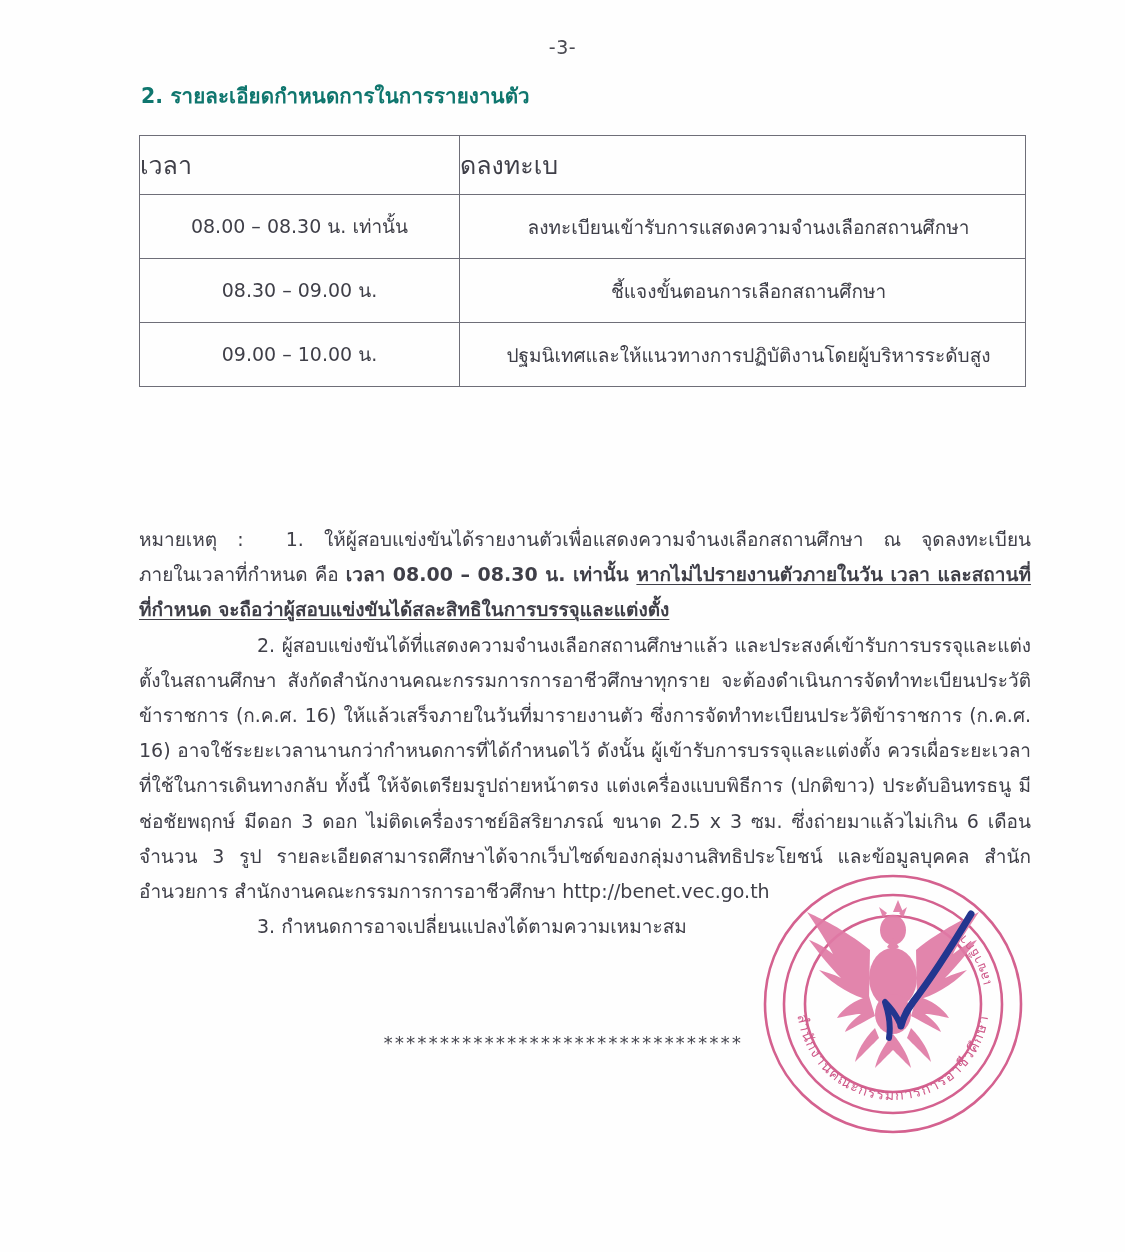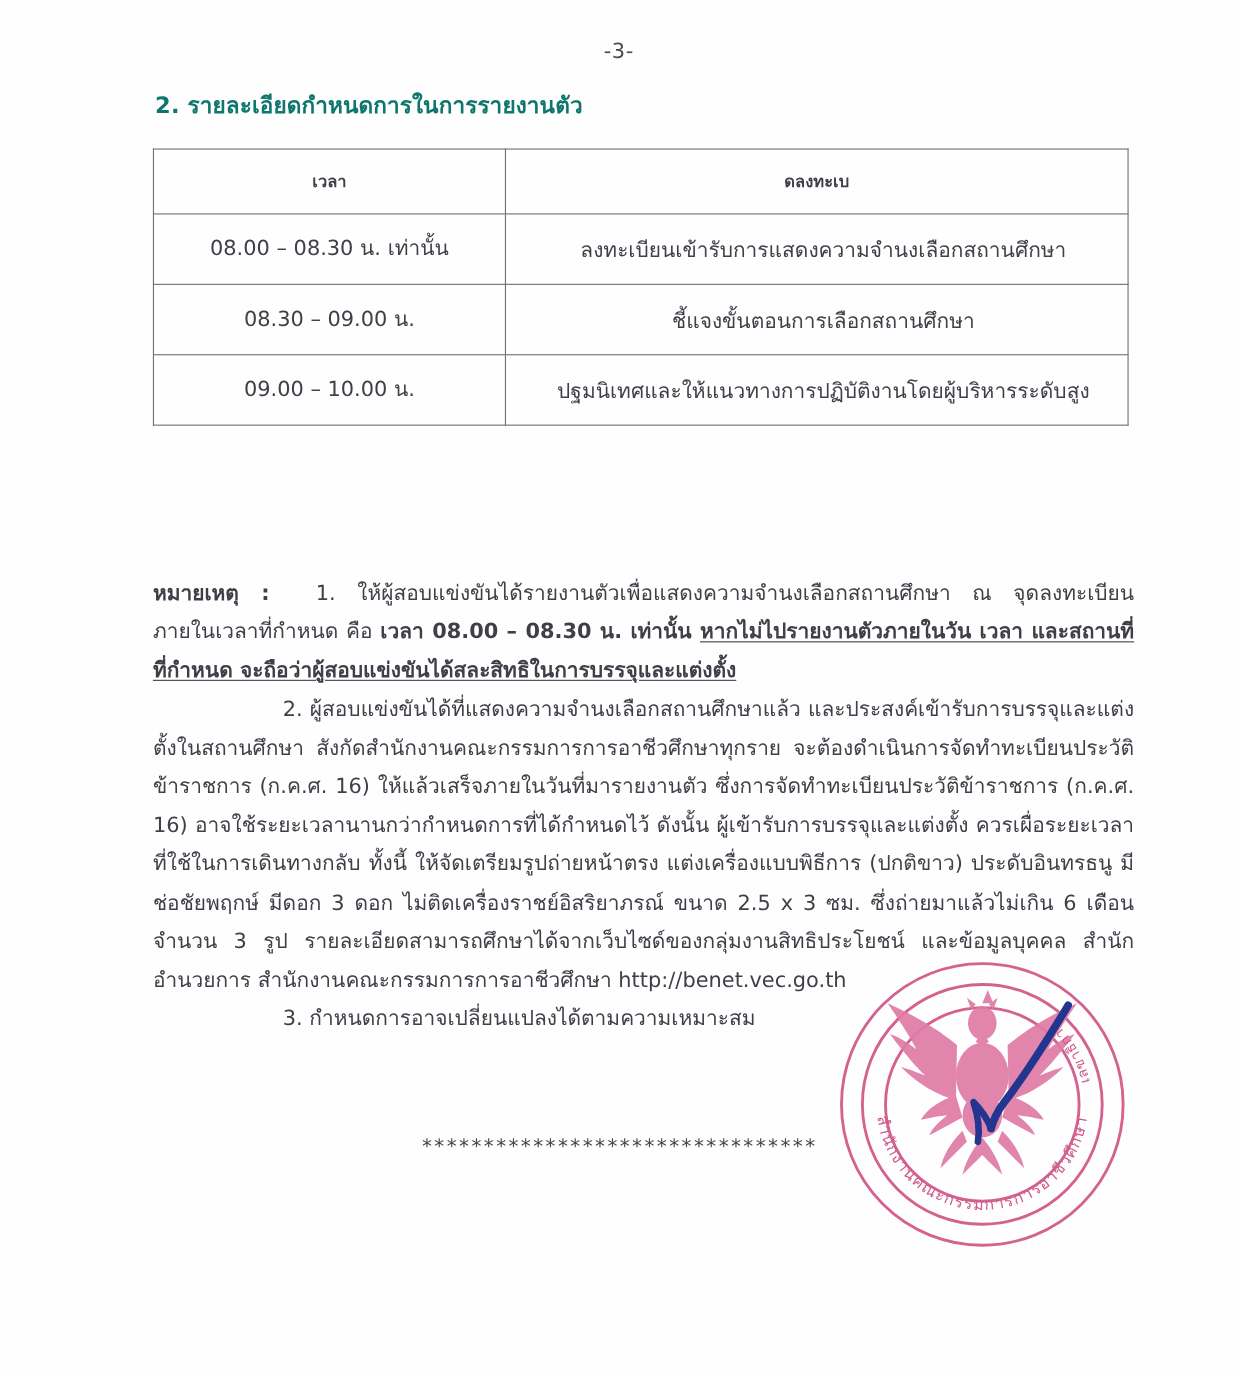--- a/index.html
+++ b/index.html
@@ -60,23 +60,23 @@
     border: 1.3px solid #6e6e78;
     padding: 0;
     vertical-align: middle;
     color: #3f3f48;
   }
   .col-time  { width: 319px; }
   .col-event { width: 565px; }
 
   .schedule-table th {
     height: 58px;
-    font-size: 15px;
-    font-weight: 700;
-    text-align: center;
+    font-size: 25px;
+    font-weight: 400;
+    text-align: left;
   }
   .schedule-table td.time-cell {
     height: 55px;
     font-size: 19px;
     text-align: center;
     line-height: 1.42;
     padding: 4px 6px;
     margin-top: 32px;
   }
   .schedule-table td.event-cell {
@@ -97,21 +97,21 @@
     font-size: 19px;
     line-height: 35.2px;
     color: #3f3f48;
     text-align: justify;
     text-justify: inter-word;
   }
   .notes p {
     margin: 0;
   }
   .note-label {
-    font-weight: 700;
+    font-weight: 400;
   }
   .indent-1 { display: inline-block; width: 42px; }
   .indent-2 { display: inline-block; width: 118px; }
   .b  { font-weight: 700; }
   .bu { font-weight: 700; text-decoration: underline; text-underline-offset: 3px; }
 
   .note-block + .note-block { margin-top: 0; }
 
   
   .asterisks {

